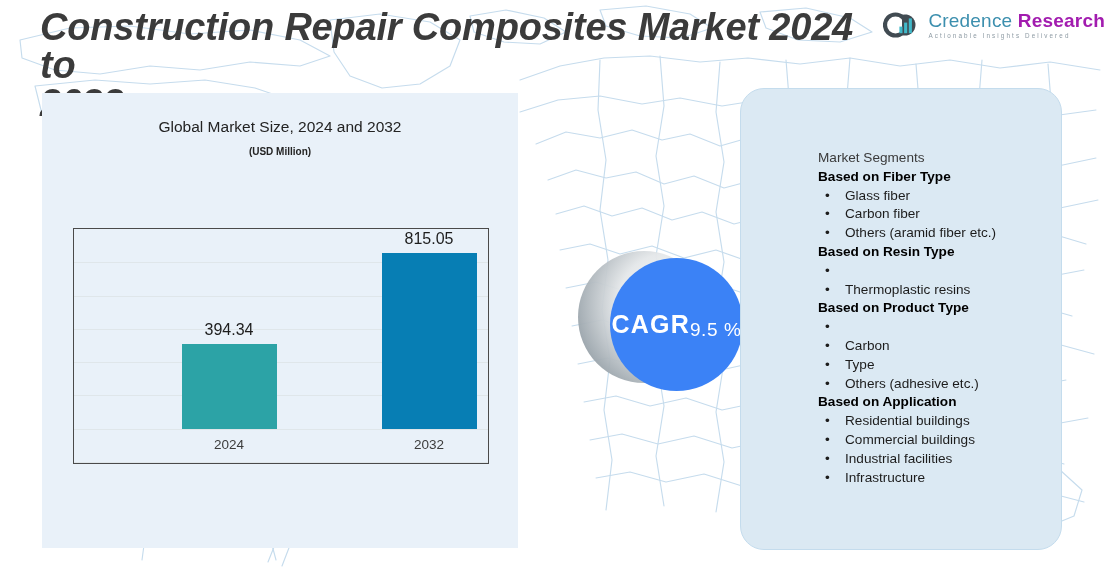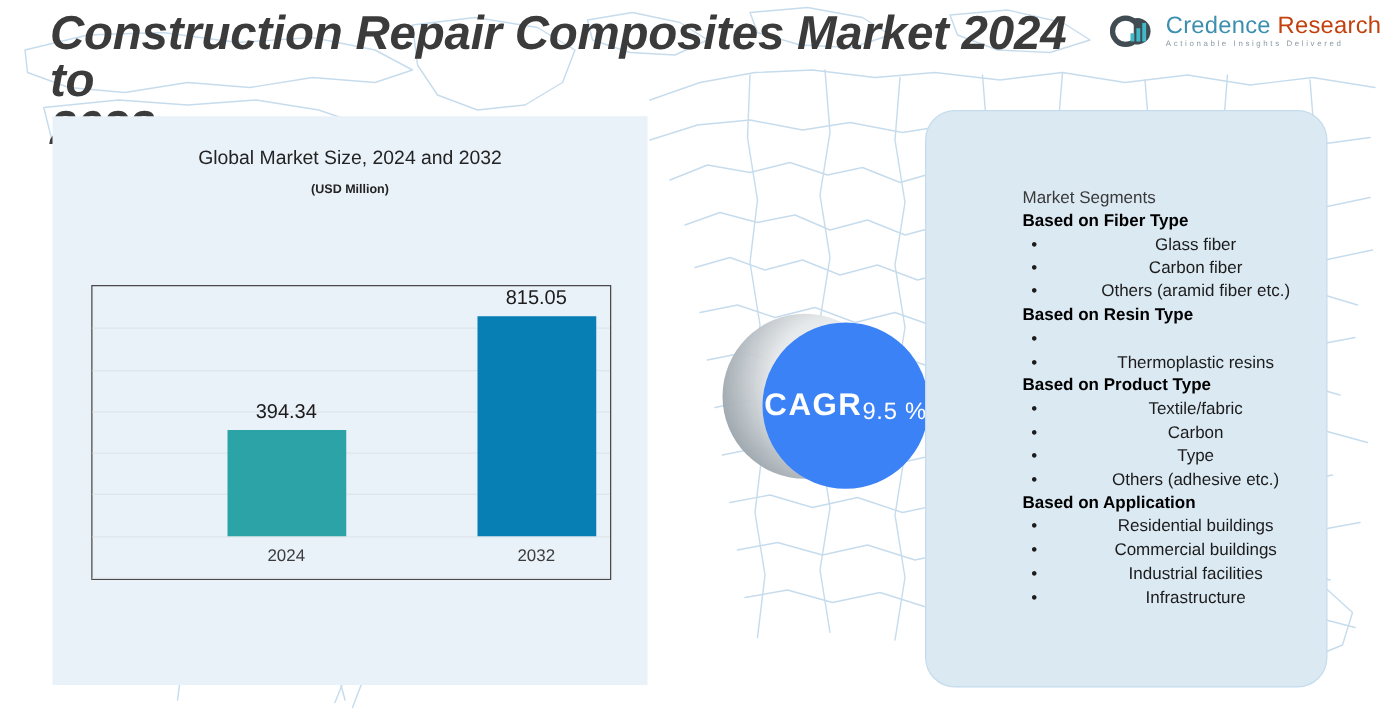--- a/index.html
+++ b/index.html
@@ -20,21 +20,21 @@
   #title{
     position:absolute;left:40px;top:8px;width:830px;
     font-size:38px;font-weight:bold;font-style:italic;
     color:#3b3b3b;line-height:38px;letter-spacing:-0.2px;
     white-space:pre-line;
   }
   #logo{position:absolute;right:12px;top:4px;height:42px;display:flex;align-items:center;gap:7px;}
   #logoMark{width:38px;height:38px;position:relative;flex:0 0 auto;}
   #logoText{display:flex;flex-direction:column;justify-content:center;line-height:1;}
   #logoName{font-size:19px;color:#3c8fae;letter-spacing:.2px;}
-  #logoName .dark{color:#c2410c;}
+  #logoName .dark{color:#a21caf;font-weight:bold;}
   #logoTag{font-size:6.3px;color:#8d9aa3;letter-spacing:2.1px;margin-top:3px;}
 
   
   #leftPanel{
     position:absolute;left:42px;top:93px;width:476px;height:455px;
     background:#e9f1f9;
   }
 
   
   #chartTitle{
@@ -86,21 +86,21 @@
     box-sizing:border-box;
   }
   #segList{
     position:absolute;left:818px;top:149px;width:250px;
     font-size:13.6px;color:#1c1c1c;line-height:18.8px;
   }
   .seg-title{color:#3a3a3a;}
   .seg-head{font-weight:bold;color:#000000;}
   .seg-item{display:flex;gap:0;align-items:baseline;}
   .seg-bullet{width:27px;flex:0 0 auto;text-align:left;padding-left:7px;box-sizing:border-box;}
-  .seg-text{flex:1 1 auto;text-align:center;}
+  .seg-text{flex:1 1 auto;}
 </style>
 </head>
 <body>
 
 <div id="canvas">
 
   <div id="mapLayer">
     <svg viewBox="0 0 1117 572" xmlns="http://www.w3.org/2000/svg">
       <g fill="none" stroke="#c6dced" stroke-width="1.15" stroke-linejoin="round" stroke-linecap="round">
 
@@ -225,21 +225,20 @@
       <div class="seg-item">
         <span class="seg-bullet">•</span>
       </div>
       <div class="seg-item">
         <span class="seg-bullet">•</span>
         <span class="seg-text">Thermoplastic resins</span>
       </div>
       <div class="seg-head">Based on Product Type</div>
       <div class="seg-item">
         <span class="seg-bullet">•</span>
-        <span class="seg-text">Textile/fabric</span>
       </div>
       <div class="seg-item">
         <span class="seg-bullet">•</span>
         <span class="seg-text">Carbon</span>
       </div>
       <div class="seg-item">
         <span class="seg-bullet">•</span>
         <span class="seg-text">Type</span>
       </div>
       <div class="seg-item">

